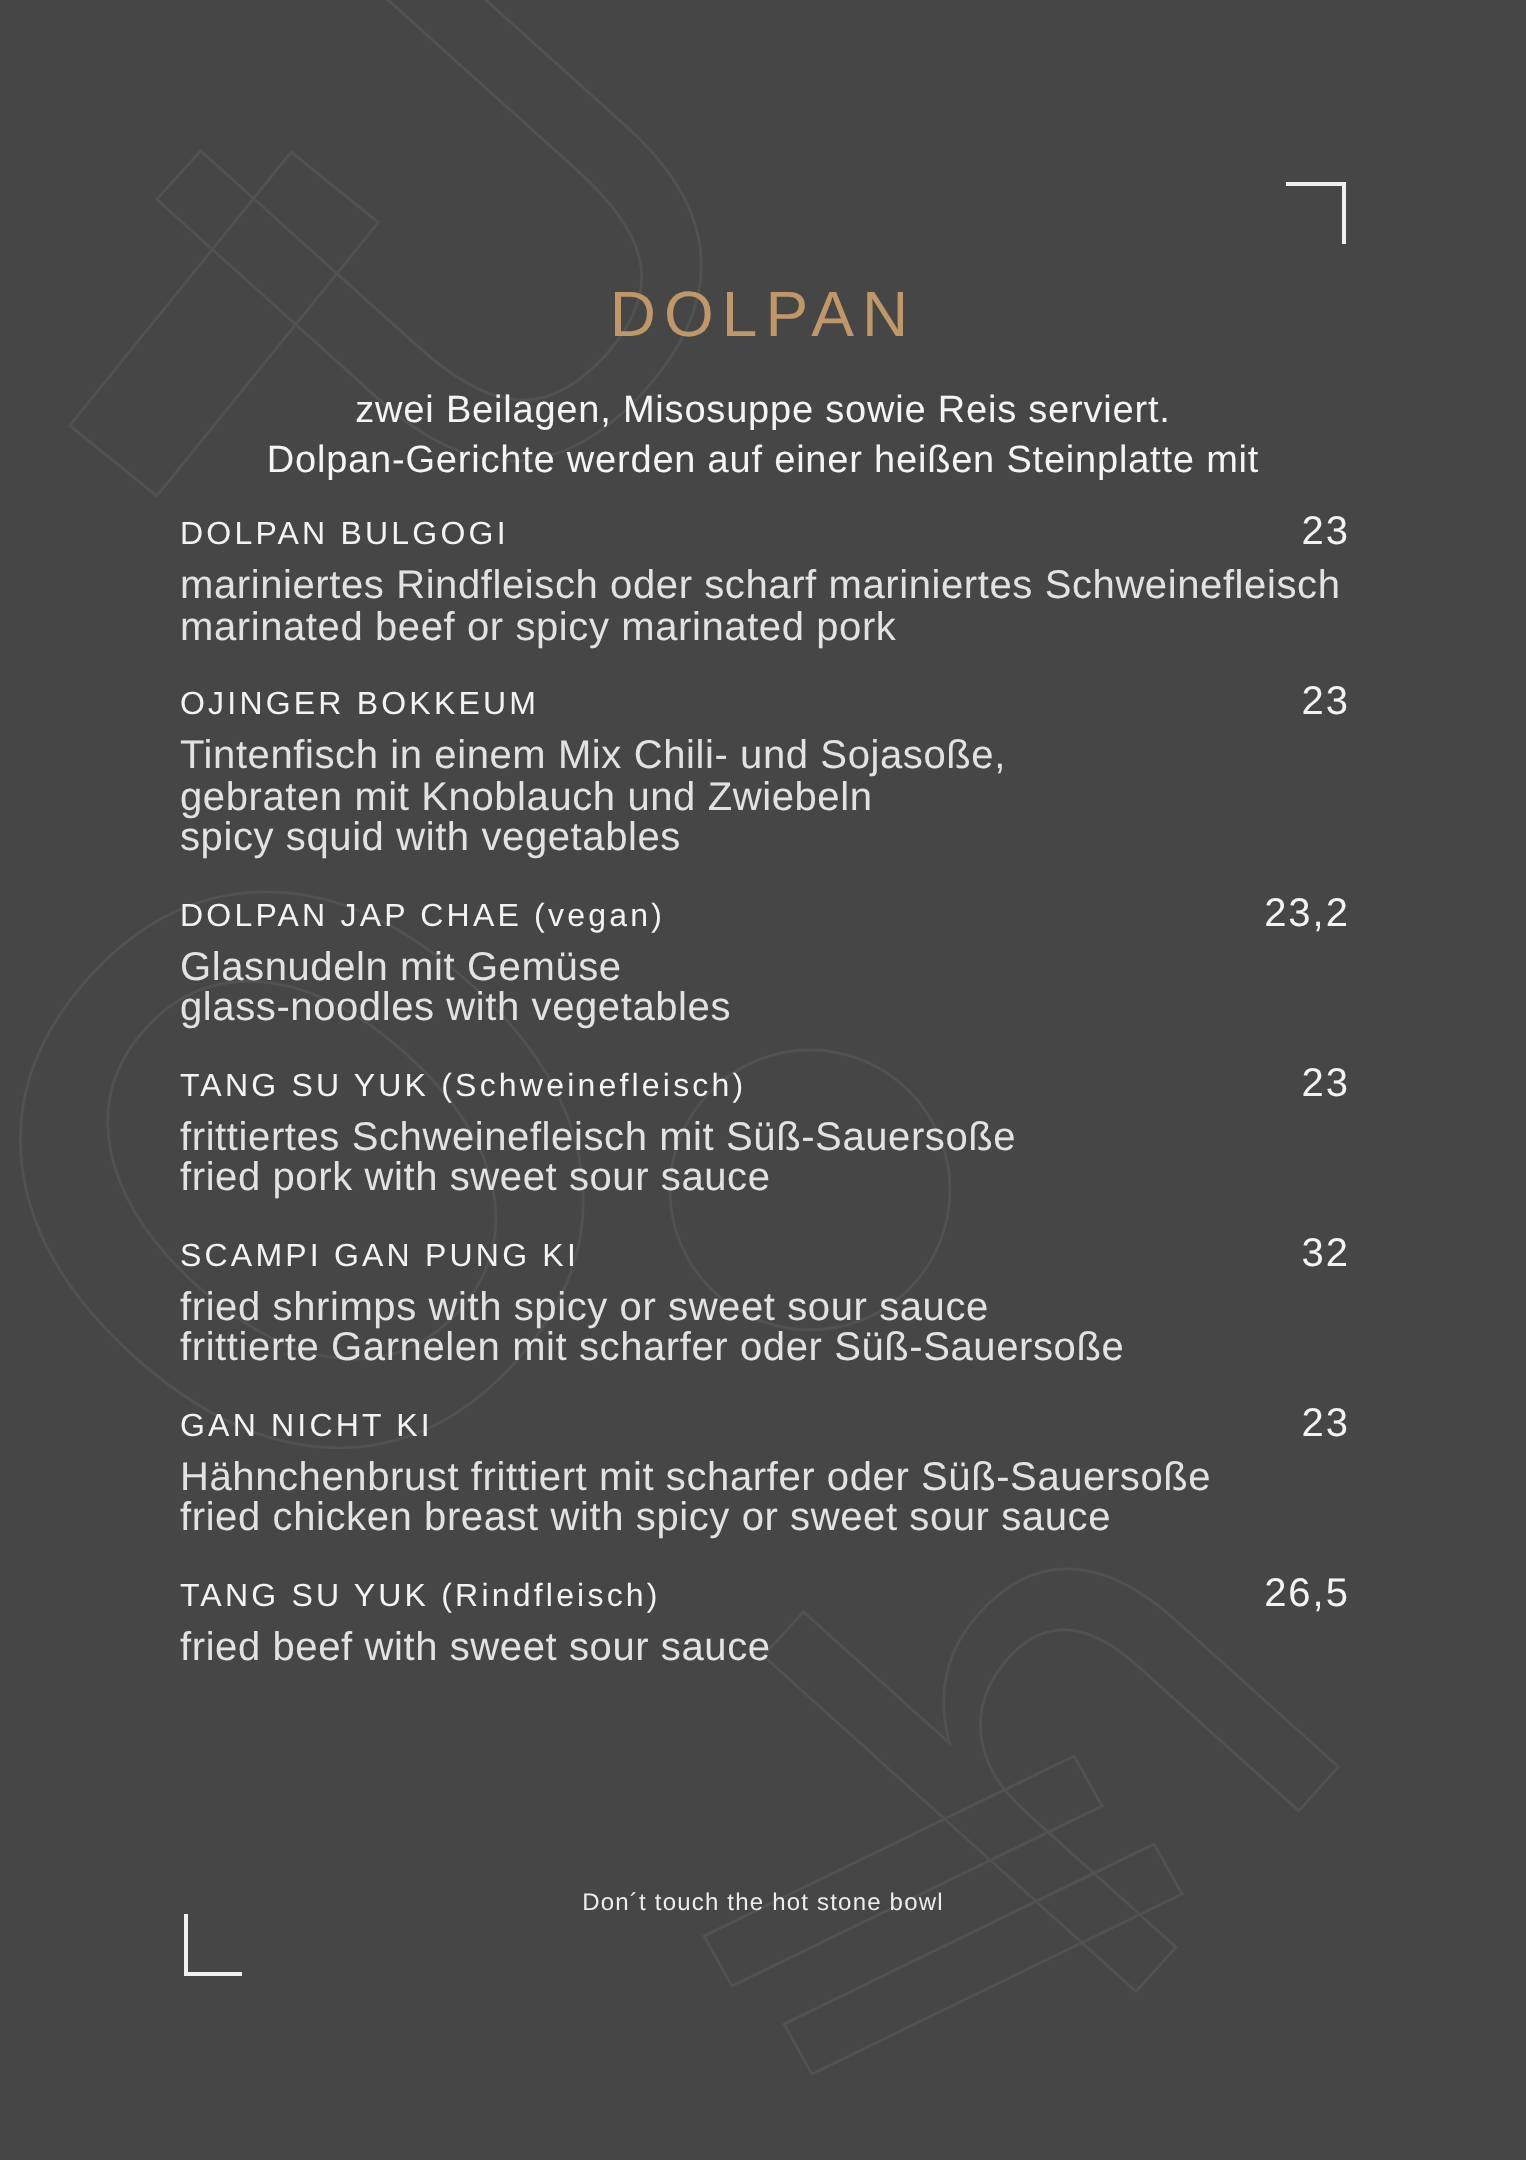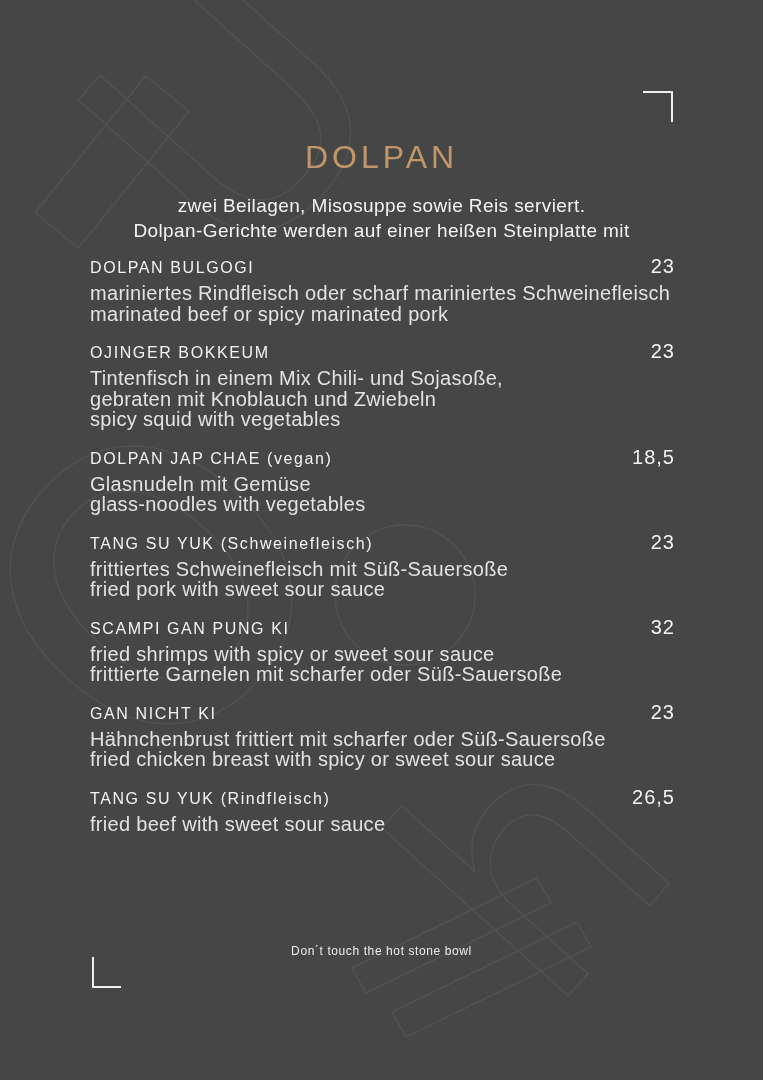--- a/index.html
+++ b/index.html
@@ -174,21 +174,21 @@
           <span class="item-price">23</span>
         </div>
         <div class="item-desc">Tintenfisch in einem Mix Chili- und Sojasoße,</div>
         <div class="item-desc">gebraten mit Knoblauch und Zwiebeln</div>
         <div class="item-desc">spicy squid with vegetables</div>
       </div>
 
       <div class="item">
         <div class="item-head">
           <span class="item-name">DOLPAN JAP CHAE (vegan)</span>
-          <span class="item-price">18,5</span>
+          <span class="item-price">23,2</span>
         </div>
         <div class="item-desc">Glasnudeln mit Gemüse</div>
         <div class="item-desc">glass-noodles with vegetables</div>
       </div>
 
       <div class="item">
         <div class="item-head">
           <span class="item-name">TANG SU YUK (Schweinefleisch)</span>
           <span class="item-price">23</span>
         </div>

